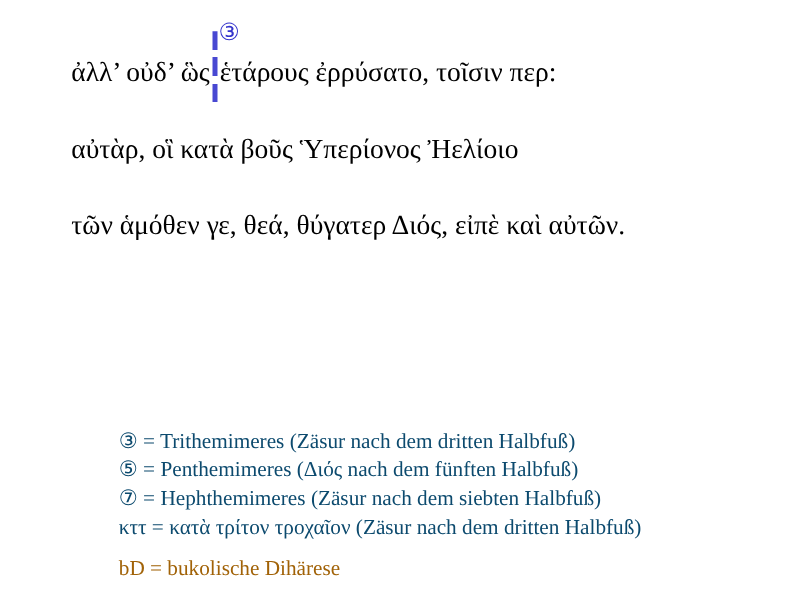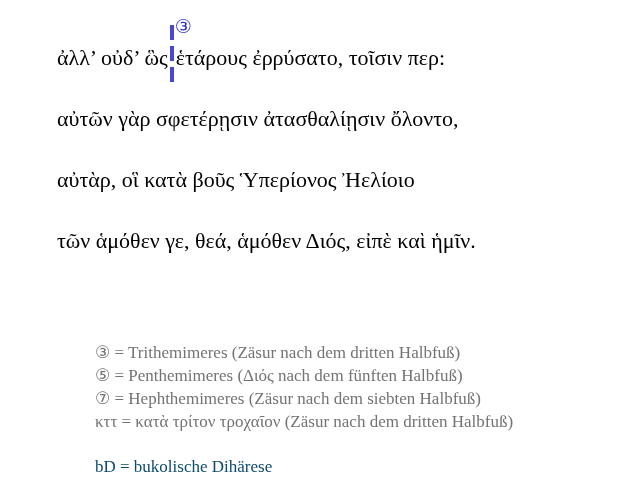--- a/index.html
+++ b/index.html
@@ -55,37 +55,36 @@
     font-family: "DejaVu Sans", sans-serif;
   }
   .legend {
     position: absolute;
     left: 95px;
     top: 341px;
     font-size: 17px;
   }
   .legend-line {
     line-height: 23px;
-    color: #737373;
+    color: #0c4a6e;
     white-space: pre;
     font-family: "Liberation Serif", "DejaVu Sans", serif;
   }
   .legend-line.red {
-    color: #0c4a6e;
-    margin-top: 22px;
+    color: #a16207;
+    margin-top: 10px;
   }
 </style>
 </head>
 <body>
 
 <div class="poem">
   <div class="greek-line"><span>ἀλλ’ οὐδ’ ὣς</span><span class="caesura"><span class="caesura-line"></span><span class="caesura-num">③</span></span><span>ἑτάρους ἐρρύσατο, τοῖσιν περ:</span></div>
-  <div class="greek-line">αὐτῶν γὰρ σφετέρῃσιν ἀτασθαλίῃσιν ὄλοντο,</div>
   <div class="greek-line">αὐτὰρ, οἳ κατὰ βοῦς Ὑπερίονος Ἠελίοιο</div>
-  <div class="greek-line">τῶν ἁμόθεν γε, θεά, ἁμόθεν Διός, εἰπὲ καὶ ἡμῖν.</div>
+  <div class="greek-line">τῶν ἁμόθεν γε, θεά, θύγατερ Διός, εἰπὲ καὶ αὐτῶν.</div>
 </div>
 
 <div class="legend">
   <div class="legend-line">③ = Trithemimeres (Zäsur nach dem dritten Halbfuß)</div>
   <div class="legend-line">⑤ = Penthemimeres (Διός nach dem fünften Halbfuß)</div>
   <div class="legend-line">⑦ = Hephthemimeres (Zäsur nach dem siebten Halbfuß)</div>
   <div class="legend-line">κττ = κατὰ τρίτον τροχαῖον (Zäsur nach dem dritten Halbfuß)</div>
   <div class="legend-line red">bD = bukolische Dihärese</div>
 </div>
 

